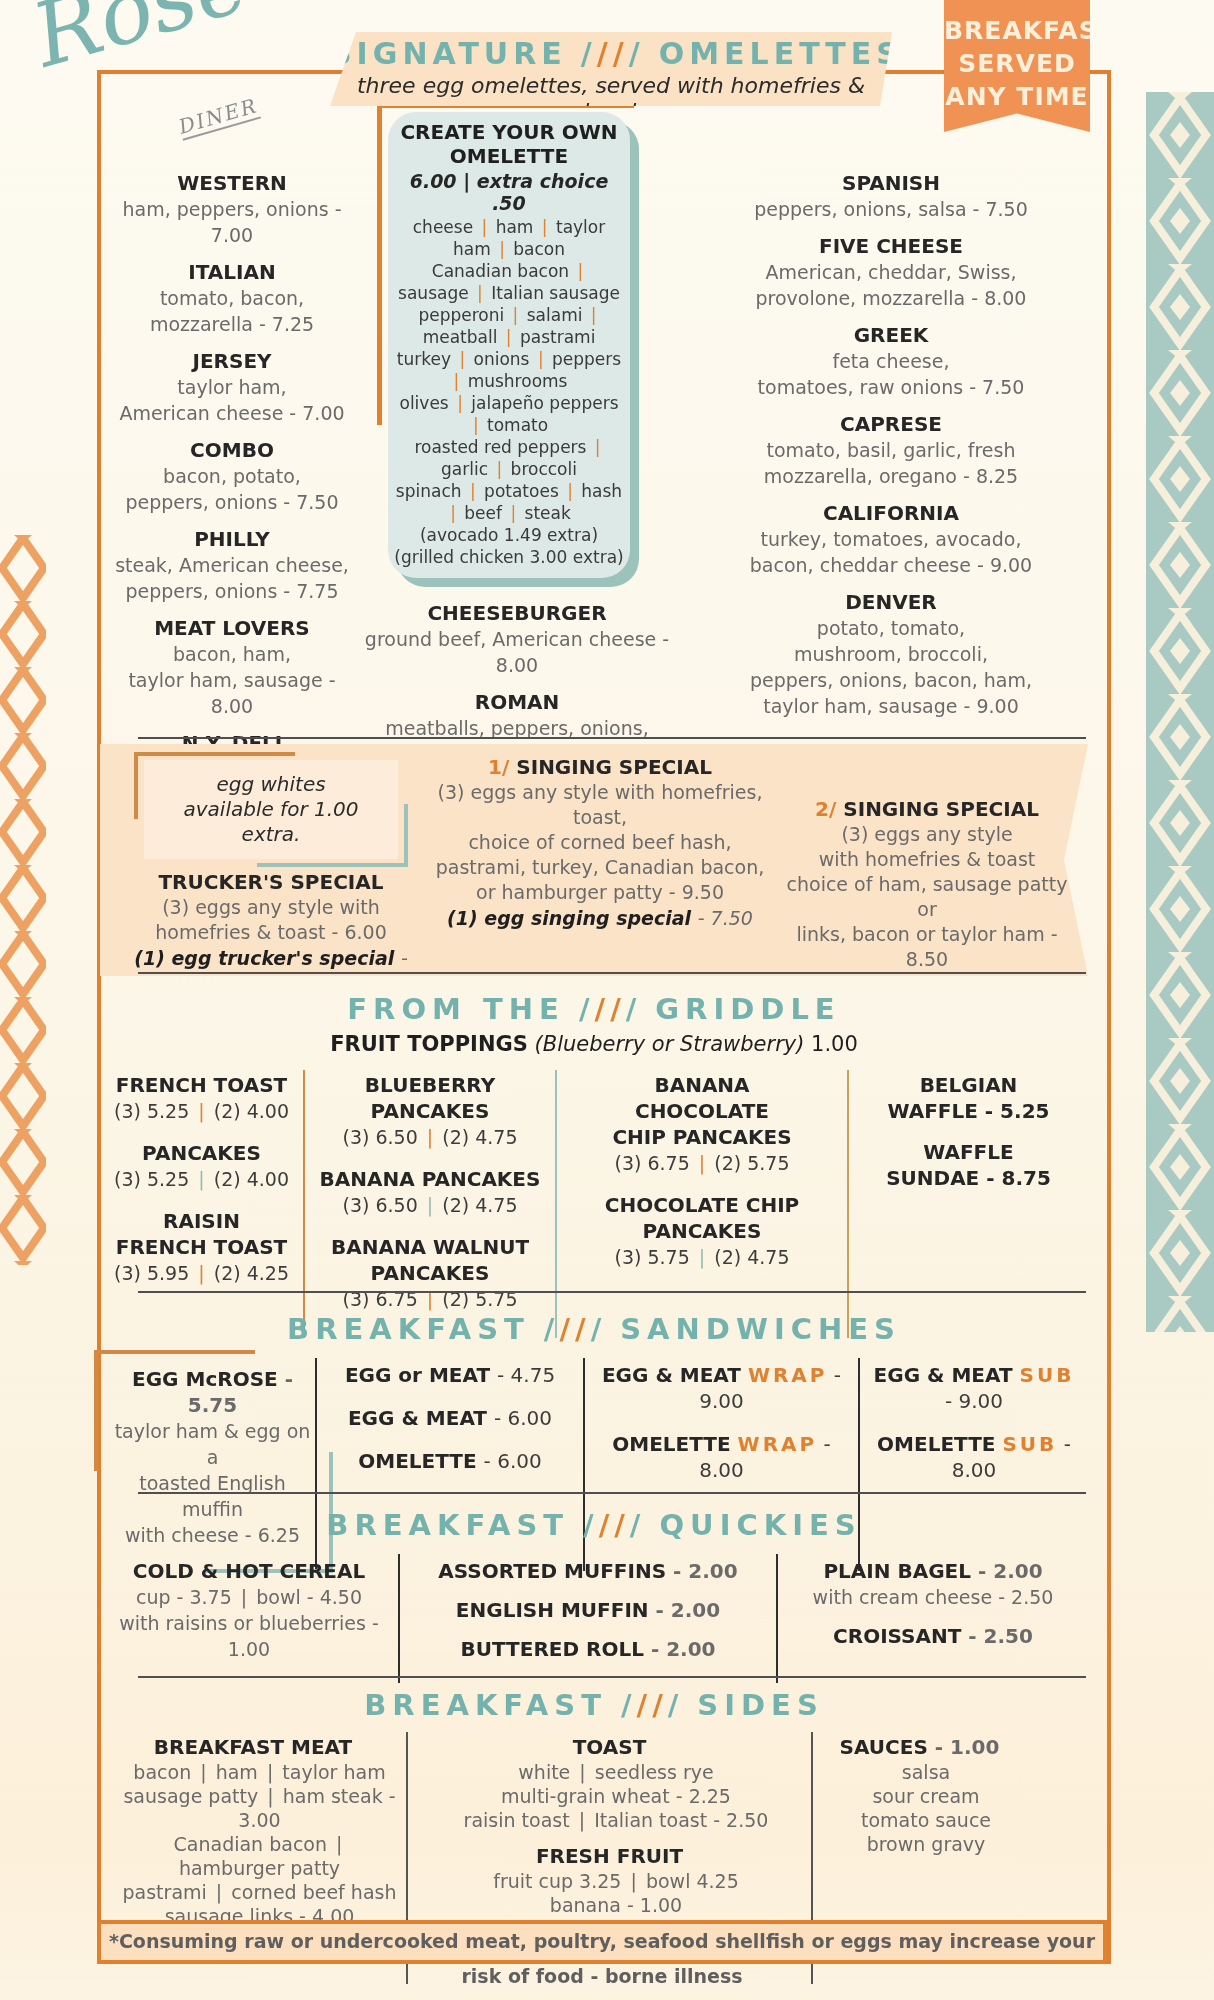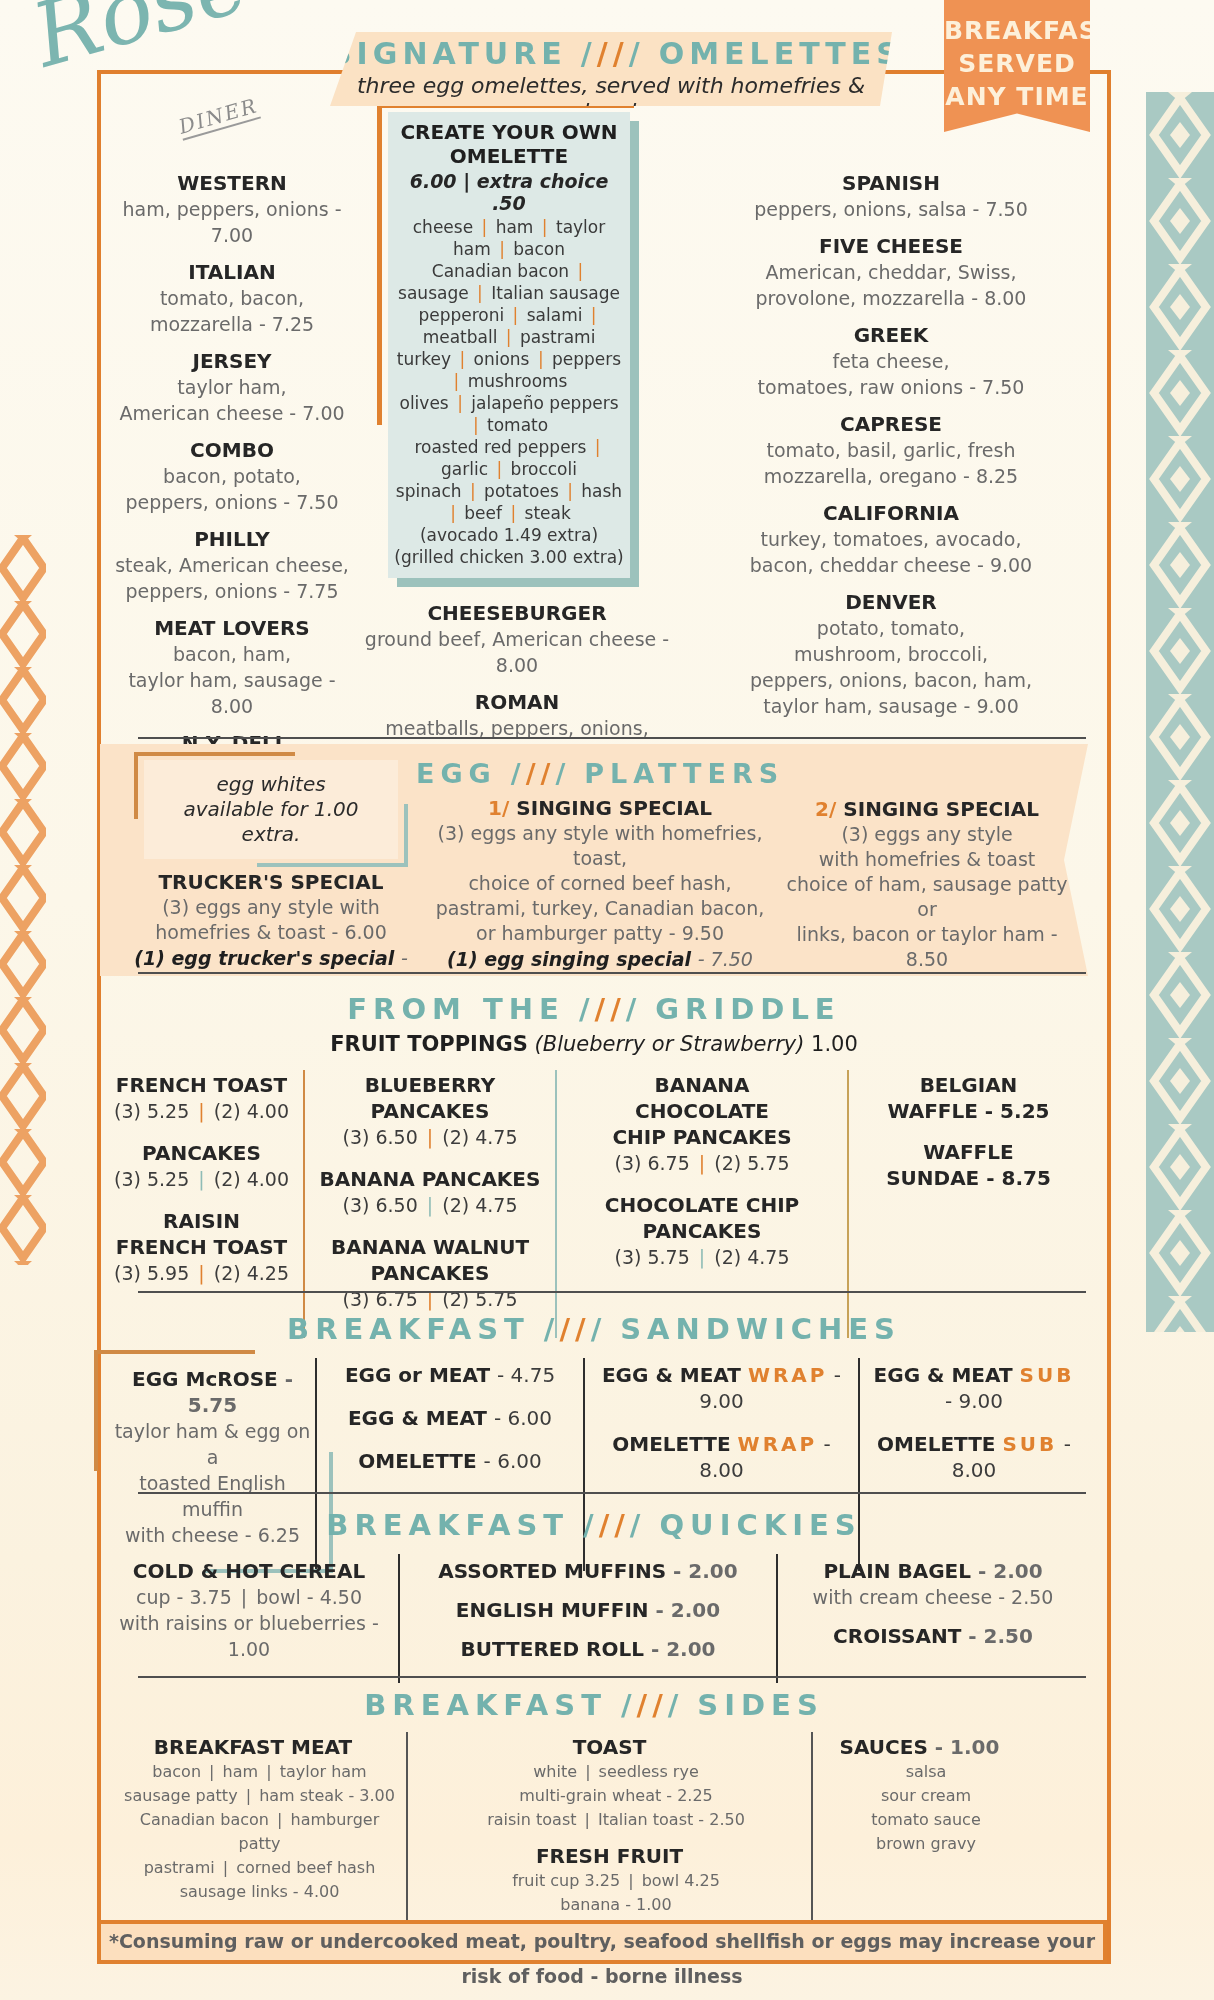--- a/index.html
+++ b/index.html
@@ -28,21 +28,21 @@
   .m-item{margin-bottom:11px;}
   .m-name{font-weight:bold;font-size:20px;color:#262626;line-height:26px;}
   .m-price{color:#6a6a6a;font-weight:bold;}
   .m-desc{font-size:19px;color:#6a6a6a;line-height:26px;}
   .pp{padding:0 3px;} .pp-orange{color:#e0812f;} .pp-teal{color:#8fbcb6;} .pp-plain{color:inherit;}
   .hr{position:absolute;left:138px;width:948px;height:2px;background:#4f4f4f;z-index:2;}
   
   .om-grid{position:absolute;left:112px;top:112px;width:988px;display:grid;grid-template-columns:240px 330px 1fr;z-index:2;text-align:center;}
   .pad-top{padding-top:58px;}
   .create-box{position:relative;width:242px;margin:0 0 0 36px;background:#dde9e6;box-shadow:9px 9px 0 #9cc2bc;
-       padding:8px 6px 10px;box-sizing:border-box;text-align:center;}
+       padding:8px 6px 10px;box-sizing:border-box;text-align:center;border-radius:28px;}
   .create-box::before{content:'';position:absolute;top:-9px;left:-11px;right:-4px;height:68%;
        border-top:5px solid #e0812f;border-left:5px solid #e0812f;}
   .cb-title{font-weight:bold;font-size:20px;color:#1f1f1f;line-height:24px;}
   .cb-price{font-weight:bold;font-style:italic;font-size:19px;margin:2px 0;}
   .cb-lines .line{font-size:17px;line-height:22px;color:#3a3a3a;}
   .center-items{margin-top:22px;}
   
   .plat-band{position:absolute;left:100px;top:744px;width:988px;height:232px;background:#fbe3c8;z-index:2;
        clip-path:polygon(0 0,100% 0,calc(100% - 24px) 50%,100% 100%,0 100%);
        display:grid;grid-template-columns:290px 368px 1fr;padding:10px 18px 0 26px;box-sizing:border-box;text-align:center;}
@@ -79,21 +79,21 @@
   .mcrose::after{content:'';position:absolute;bottom:-10px;right:-16px;width:60%;height:58%;border-bottom:4px solid #9cc2bc;border-right:4px solid #9cc2bc;}
   
   .quick{position:absolute;left:100px;top:1508px;width:988px;z-index:2;text-align:center;}
   .qcols{display:grid;grid-template-columns:300px 378px 1fr;margin-top:12px;}
   .qcol{padding:4px 8px 8px;}
   .qcol .m-item{margin-bottom:13px;}
   
   .sides{position:absolute;left:100px;top:1688px;width:988px;z-index:2;text-align:center;}
   .sidecols{display:grid;grid-template-columns:308px 405px 1fr;margin-top:10px;}
   .sidecol{padding:2px 8px 8px;}
-  .sidecol .m-desc{line-height:24px;font-size:16px;margin-left:13px;}
+  .sidecol .m-desc{line-height:24px;font-size:19px;margin-left:13px;}
   .sdiv2{border-right:2px solid #555;}
   
   .disclaimer{position:absolute;left:97px;top:1920px;width:1010px;height:44px;box-sizing:border-box;z-index:3;
        border:4px solid #e0812f;background:#fcdfbe;text-align:center;font-weight:bold;font-size:19px;
        line-height:35px;color:#5f5f5f;}
 </style>
 </head>
 <body>
 
 <div class="page">
@@ -242,21 +242,20 @@
           <div class="m-desc">(3) eggs any style with<br>homefries &amp; toast - 6.00</div>
           <div class="sp-note"><span class="sp-note-main">(1) egg trucker's special </span><span class="sp-note-price">- 3.50</span></div>
         </div>
       <div style="margin-top:8px">
           <div class="m-item">
             <div class="m-name">EGGS BENEDICT<span class="m-price"> - 10.95</span></div>
           </div>
         </div>
     </div>
     <div>
-      <div class="sec-title plat-title"><span class="t-word">EGG</span><span class="t-sl"><span class="sl sl-teal">/</span><span class="sl sl-orange">/</span><span class="sl sl-orange">/</span><span class="sl sl-teal">/</span></span><span class="t-word">PLATTERS</span></div>
       <div>
           <div class="m-name"><span class="sp-num">1/ </span>SINGING SPECIAL</div>
           <div class="m-desc">(3) eggs any style with homefries, toast,<br>choice of corned beef hash,<br>pastrami, turkey, Canadian bacon,<br>or hamburger patty - 9.50</div>
           <div class="sp-note"><span class="sp-note-main">(1) egg singing special </span><span class="sp-note-price">- 7.50</span></div>
         </div>
     </div>
     <div class="plat-col3">
       <div>
           <div class="m-name"><span class="sp-num">2/ </span>SINGING SPECIAL</div>
           <div class="m-desc">(3) eggs any style<br>with homefries &amp; toast<br>choice of ham, sausage patty or<br>links, bacon or taylor ham - 8.50</div>

